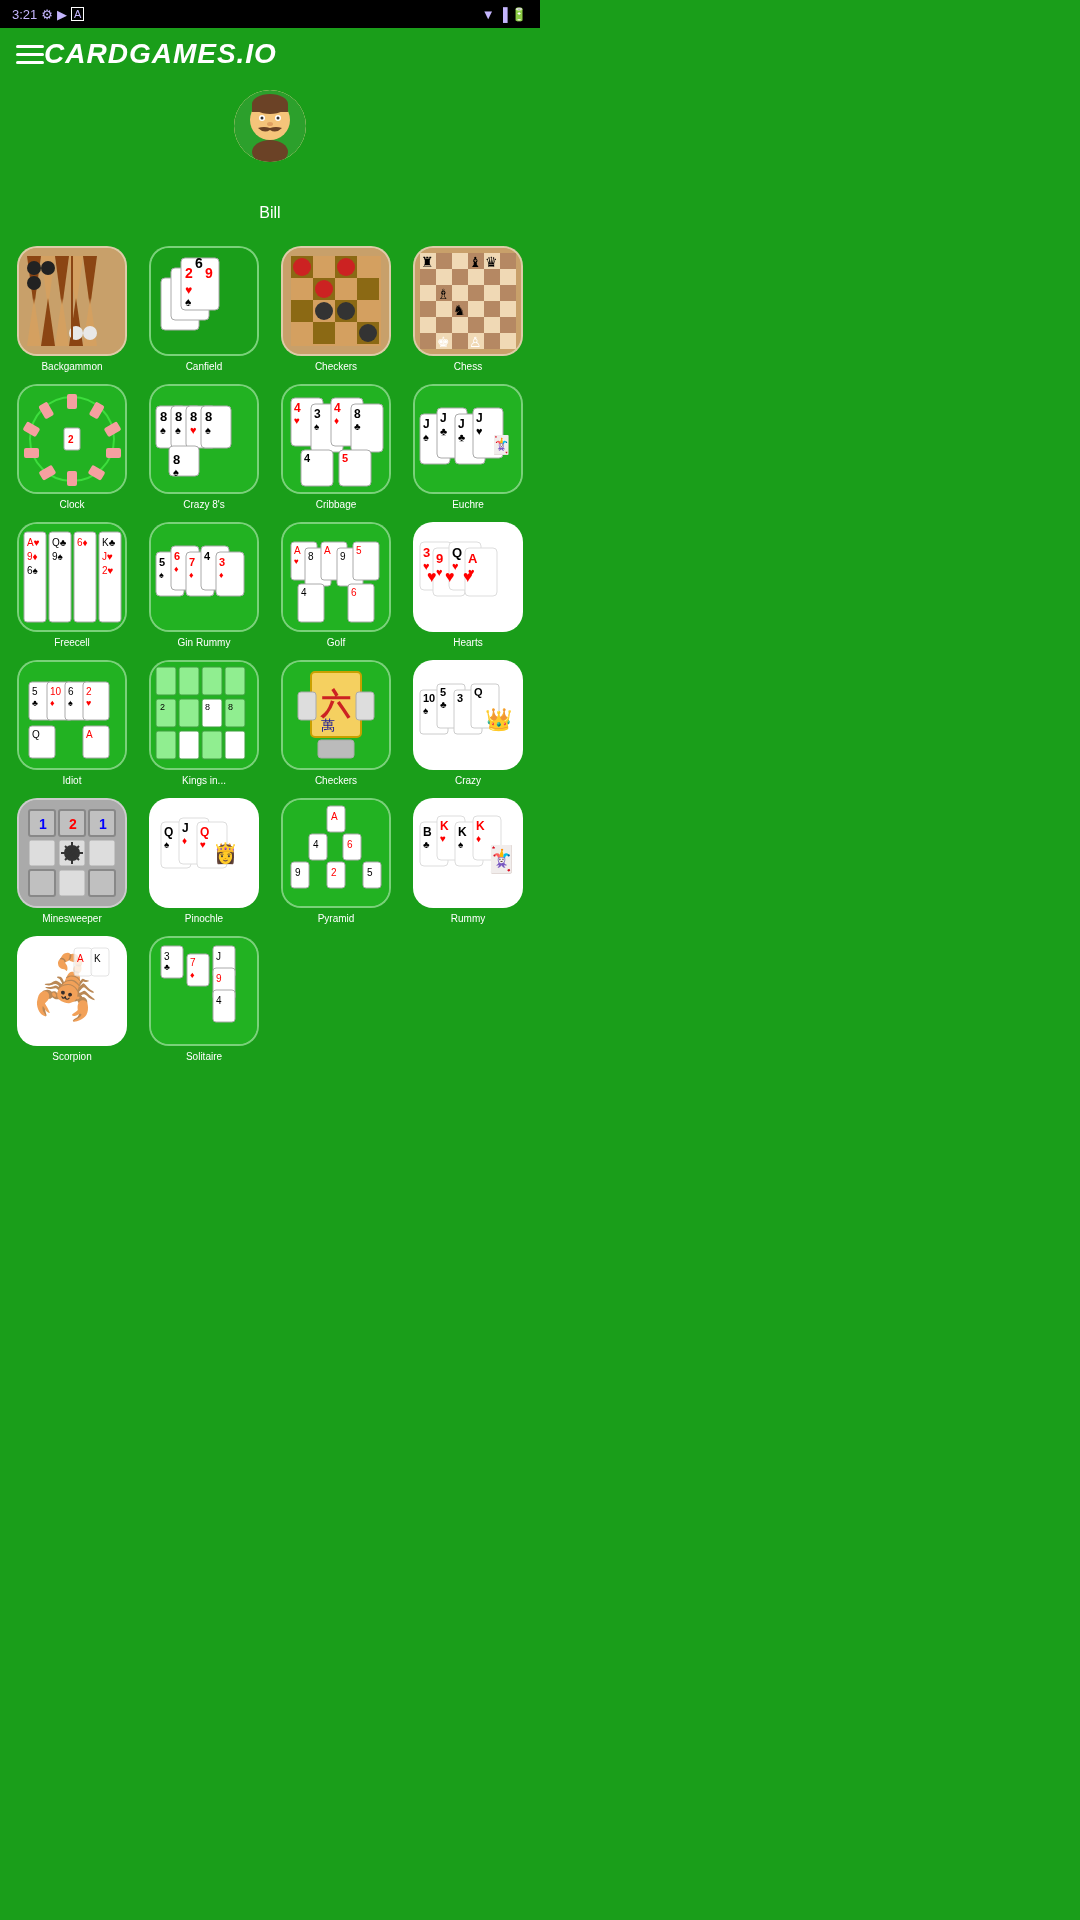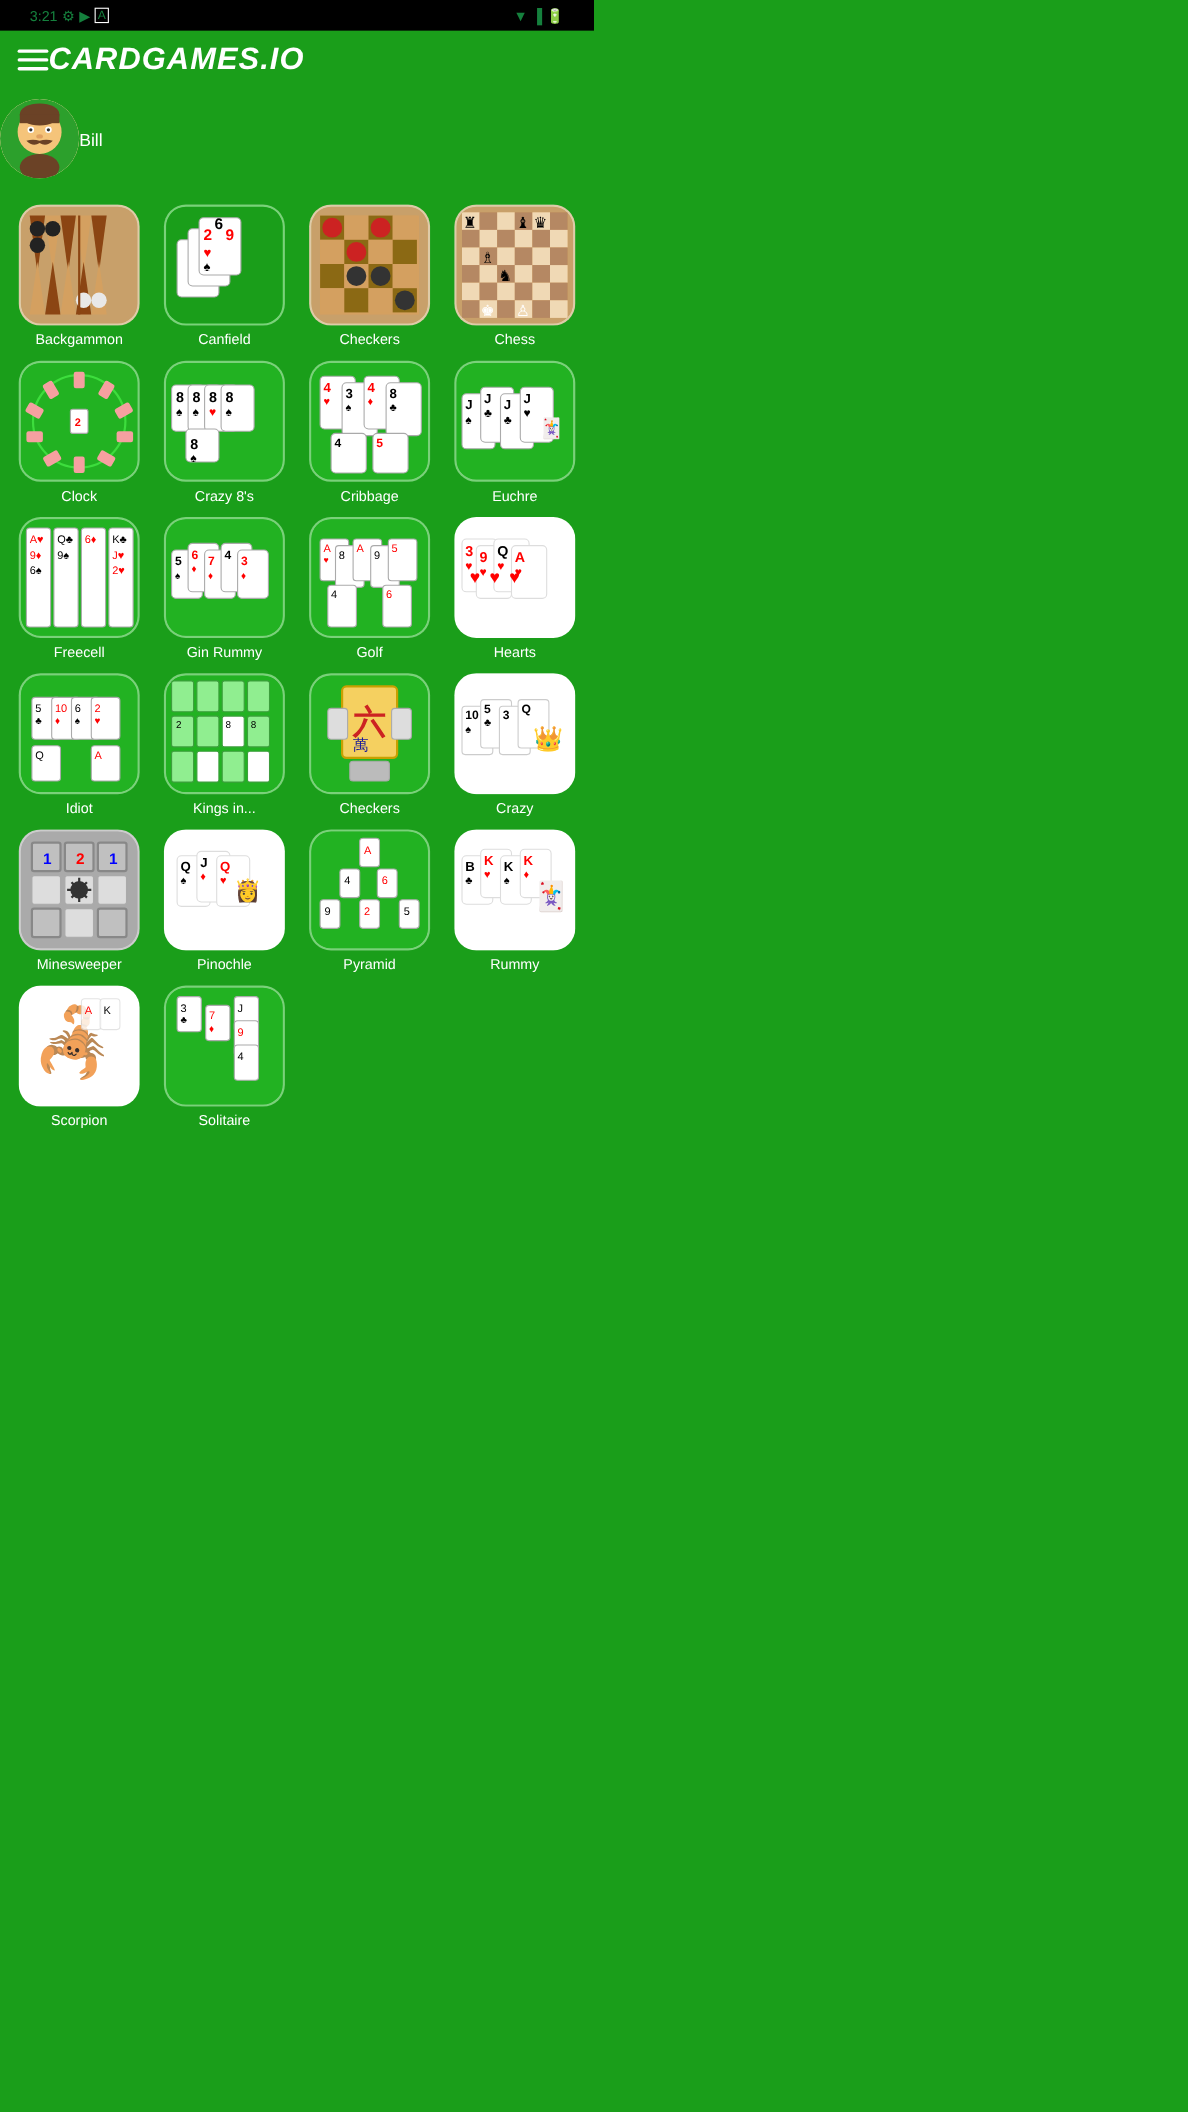--- a/index.html
+++ b/index.html
@@ -6,25 +6,25 @@
     * { box-sizing: border-box; margin: 0; padding: 0; }
     body {
       background: #1a9e1a;
       font-family: Arial, sans-serif;
       width: 540px;
       min-height: 960px;
       overflow-x: hidden;
     }
     .status-bar {
       background: #000;
-      color: #15803d;
+      color: #c4b5fd;
       display: flex;
       justify-content: space-between;
       align-items: center;
-      padding: 4px 27px;
+      padding: 4px 12px;
       font-size: 13px;
       height: 28px;
     }
     .status-left { display: flex; align-items: center; gap: 4px; }
     .status-right { display: flex; align-items: center; gap: 4px; }
     .header {
       background: #1a9e1a;
       display: flex;
       align-items: center;
       padding: 10px 16px;
@@ -47,23 +47,24 @@
       flex: 1;
       text-align: left;
       font-size: 28px;
       font-weight: 900;
       color: #fff;
       letter-spacing: 1px;
       font-style: italic;
     }
     .user-section {
       display: flex;
-      flex-direction: row;
+      flex-direction: column;
       align-items: center;
       padding: 10px 0 16px;
+      gap: 36px;
     }
     .avatar {
       width: 72px;
       height: 72px;
       border-radius: 50%;
       background: #f5d5a0;
       display: flex;
       align-items: center;
       justify-content: center;
       overflow: hidden;
@@ -96,21 +97,21 @@
       display: flex;
       align-items: center;
       justify-content: center;
       font-size: 36px;
       position: relative;
     }
     .game-icon.tan-bg { background: #c8a96e; }
     .game-icon.green-bg { background: #22b222; }
     .game-label {
       color: #fff;
-      font-size: 13px;
+      font-size: 10px;
       text-align: right;
       margin-top: 5px;
       font-weight: 500;
     }
   </style>
 </head>
 <body>
 
 <div class="status-bar">
   <div class="status-left">

